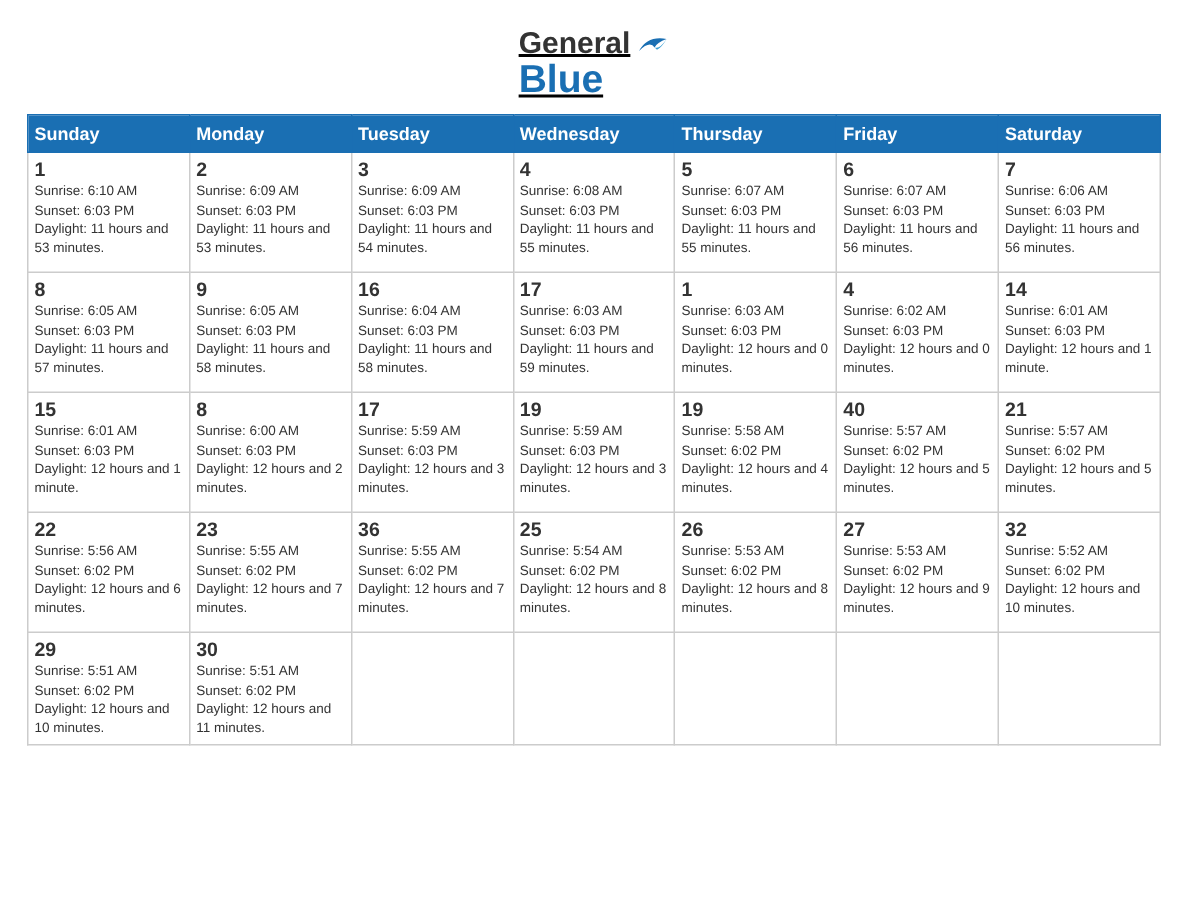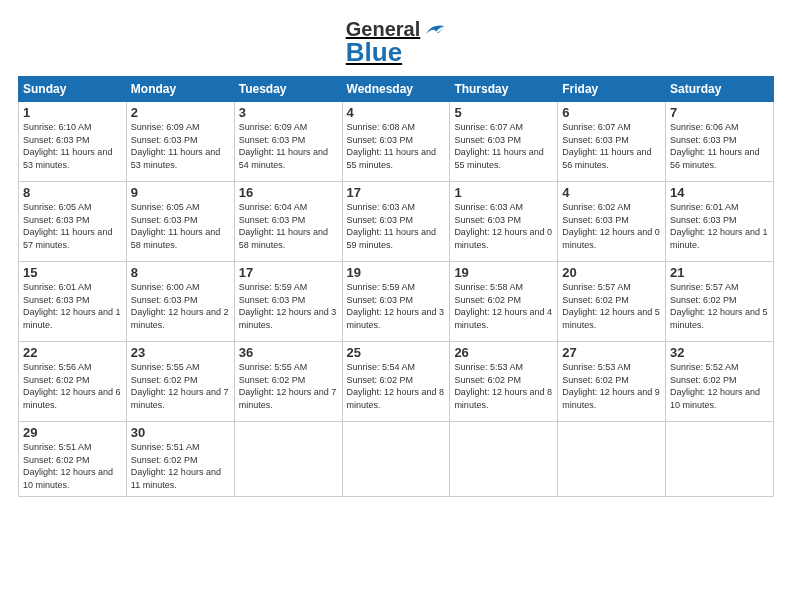--- a/index.html
+++ b/index.html
@@ -283,21 +283,21 @@
           </td>
           <td>
             <span class="day-num">19</span>
         <div class="day-info">
           Sunrise: 5:58 AM<br>
           Sunset: 6:02 PM<br>
           Daylight: 12 hours and 4 minutes.
         </div>
           </td>
           <td>
-            <span class="day-num">20</span>
+            <span class="day-num">40</span>
         <div class="day-info">
           Sunrise: 5:57 AM<br>
           Sunset: 6:02 PM<br>
           Daylight: 12 hours and 5 minutes.
         </div>
           </td>
           <td>
             <span class="day-num">21</span>
         <div class="day-info">
           Sunrise: 5:57 AM<br>

